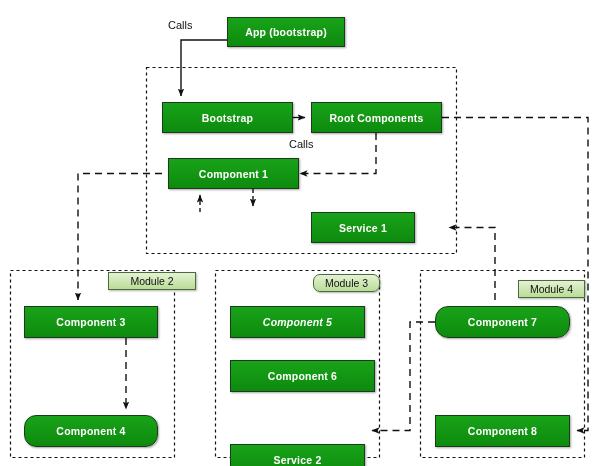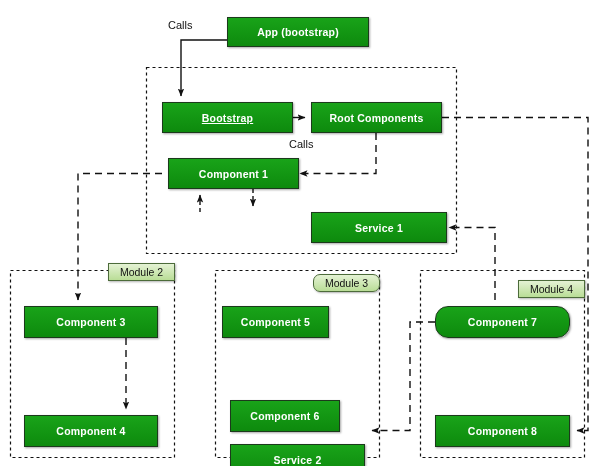--- a/index.html
+++ b/index.html
@@ -67,55 +67,55 @@
 
     <path d="M126,338 L126,409" fill="none" stroke="#111" stroke-width="1.4" stroke-dasharray="7,5" marker-end="url(#ah)"></path>
 
     <path d="M442,117.5 L588,117.5 L588,430.5 L577,430.5" fill="none" stroke="#111" stroke-width="1.4" stroke-dasharray="7,5" marker-end="url(#ah)"></path>
 
     <path d="M495,300 L495,227.5 L449,227.5" fill="none" stroke="#111" stroke-width="1.4" stroke-dasharray="7,5" marker-end="url(#ah)"></path>
 
     <path d="M435,322 L410,322 L410,430.5 L372,430.5" fill="none" stroke="#111" stroke-width="1.4" stroke-dasharray="7,5" marker-end="url(#ah)"></path>
   </svg>
 
-  <div class="modlabel" style="left:108px;top:263px;width:67px;height:18px;text-align:right;">
+  <div class="modlabel" style="left:108px;top:272px;width:88px;height:18px;text-align:right;">
     <span>Module 2</span>
   </div>
   <div class="modlabel" style="left:313px;top:274px;width:67px;height:18px;border-radius:7px;">
     <span>Module 3</span>
   </div>
   <div class="modlabel" style="left:518px;top:274px;width:67px;height:18px;margin-top:6px;">
     <span>Module 4</span>
   </div>
 
-  <div class="node" style="left:227px;top:17px;width:142px;height:30px;">
+  <div class="node" style="left:227px;top:17px;width:118px;height:30px;">
     <span>App (bootstrap)</span>
   </div>
-  <div class="node" style="left:162px;top:102px;width:131px;height:31px;text-decoration:underline;">
+  <div class="node" style="left:162px;top:102px;width:131px;height:31px;">
     <span>Bootstrap</span>
   </div>
   <div class="node" style="left:311px;top:102px;width:131px;height:31px;">
     <span>Root Components</span>
   </div>
   <div class="node" style="left:168px;top:158px;width:131px;height:31px;">
     <span>Component 1</span>
   </div>
-  <div class="node" style="left:311px;top:212px;width:136px;height:31px;">
+  <div class="node" style="left:311px;top:212px;width:104px;height:31px;">
     <span>Service 1</span>
   </div>
   <div class="node" style="left:24px;top:306px;width:134px;height:32px;">
     <span>Component 3</span>
   </div>
-  <div class="node" style="left:24px;top:415px;width:134px;height:32px;">
+  <div class="node" style="left:24px;top:415px;width:134px;height:32px;border-radius:12px;">
     <span>Component 4</span>
   </div>
-  <div class="node" style="left:222px;top:306px;width:107px;height:32px;">
+  <div class="node" style="left:230px;top:306px;width:135px;height:32px;font-style:italic;">
     <span>Component 5</span>
   </div>
-  <div class="node" style="left:230px;top:360px;width:110px;height:32px;margin-top:40px;">
+  <div class="node" style="left:230px;top:360px;width:145px;height:32px;">
     <span>Component 6</span>
   </div>
   <div class="node" style="left:230px;top:415px;width:135px;height:32px;margin-top:29px;">
     <span>Service 2</span>
   </div>
   <div class="node" style="left:435px;top:306px;width:135px;height:32px;border-radius:13px;">
     <span>Component 7</span>
   </div>
   <div class="node" style="left:435px;top:415px;width:135px;height:32px;">
     <span>Component 8</span>

